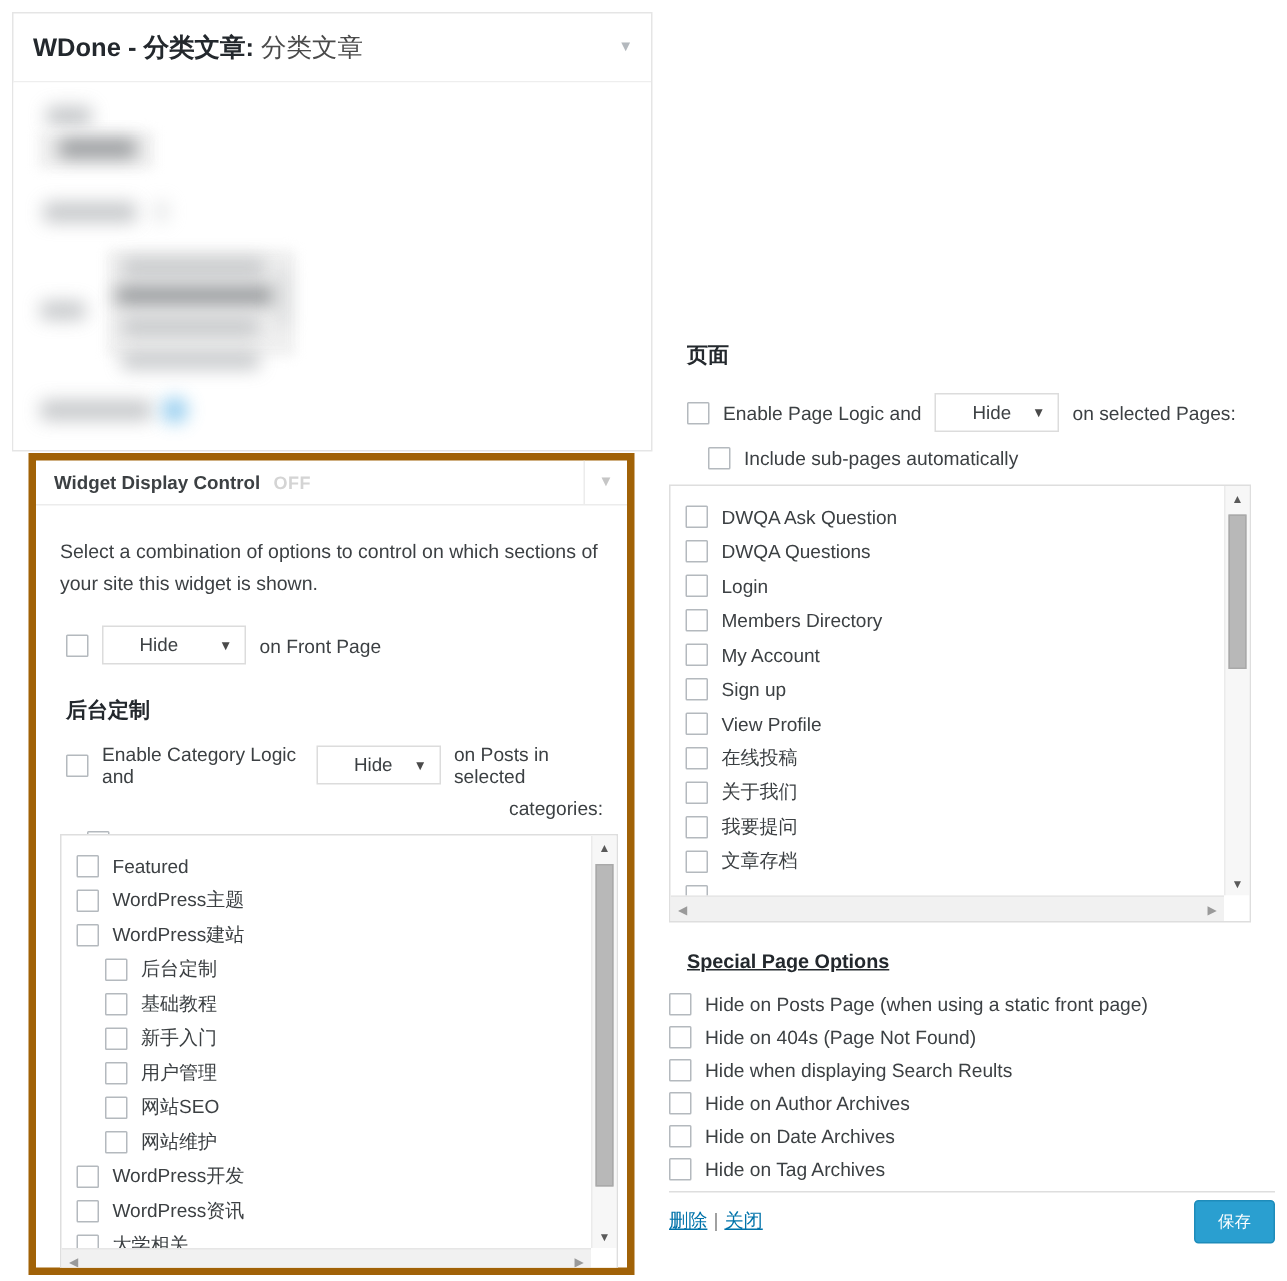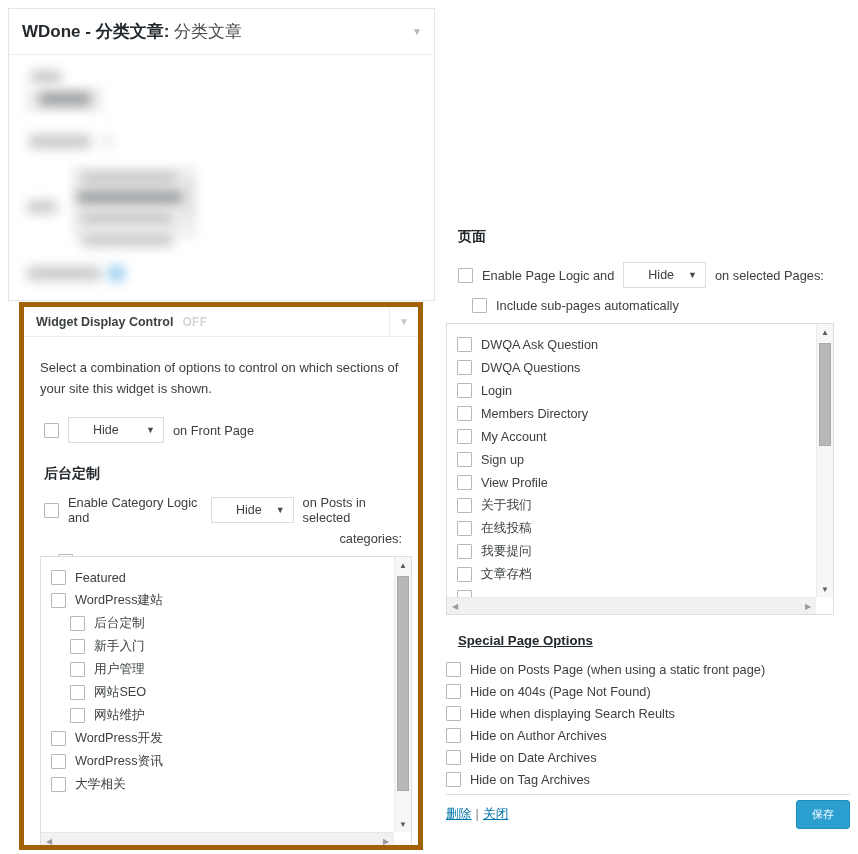--- a/index.html
+++ b/index.html
@@ -374,25 +374,25 @@
         <div class="li">
           <span class="cb"></span>
           <span>Sign up</span>
         </div>
         <div class="li">
           <span class="cb"></span>
           <span>View Profile</span>
         </div>
         <div class="li">
           <span class="cb"></span>
+          <span>在线投稿</span>
+        </div>
+        <div class="li">
+          <span class="cb"></span>
           <span>关于我们</span>
-        </div>
-        <div class="li">
-          <span class="cb"></span>
-          <span>在线投稿</span>
         </div>
         <div class="li">
           <span class="cb"></span>
           <span>我要提问</span>
         </div>
         <div class="li">
           <span class="cb"></span>
           <span>文章存档</span>
         </div>
         <div class="li">
@@ -519,25 +519,33 @@
   </div>
 
   <div class="listbox" id="cat-list">
     <div class="items" id="cat-items">
         <div class="li">
           <span class="cb"></span>
           <span>Featured</span>
         </div>
         <div class="li">
           <span class="cb"></span>
+          <span>WordPress主题</span>
+        </div>
+        <div class="li">
+          <span class="cb"></span>
           <span>WordPress建站</span>
         </div>
         <div class="li sub">
           <span class="cb"></span>
           <span>后台定制</span>
+        </div>
+        <div class="li sub">
+          <span class="cb"></span>
+          <span>基础教程</span>
         </div>
         <div class="li sub">
           <span class="cb"></span>
           <span>新手入门</span>
         </div>
         <div class="li sub">
           <span class="cb"></span>
           <span>用户管理</span>
         </div>
         <div class="li sub">

